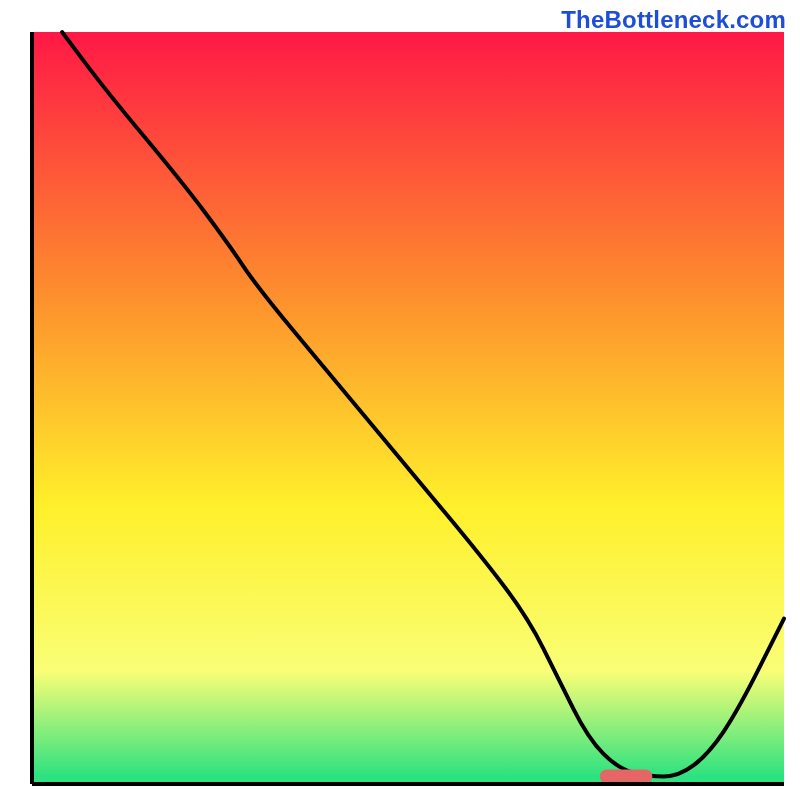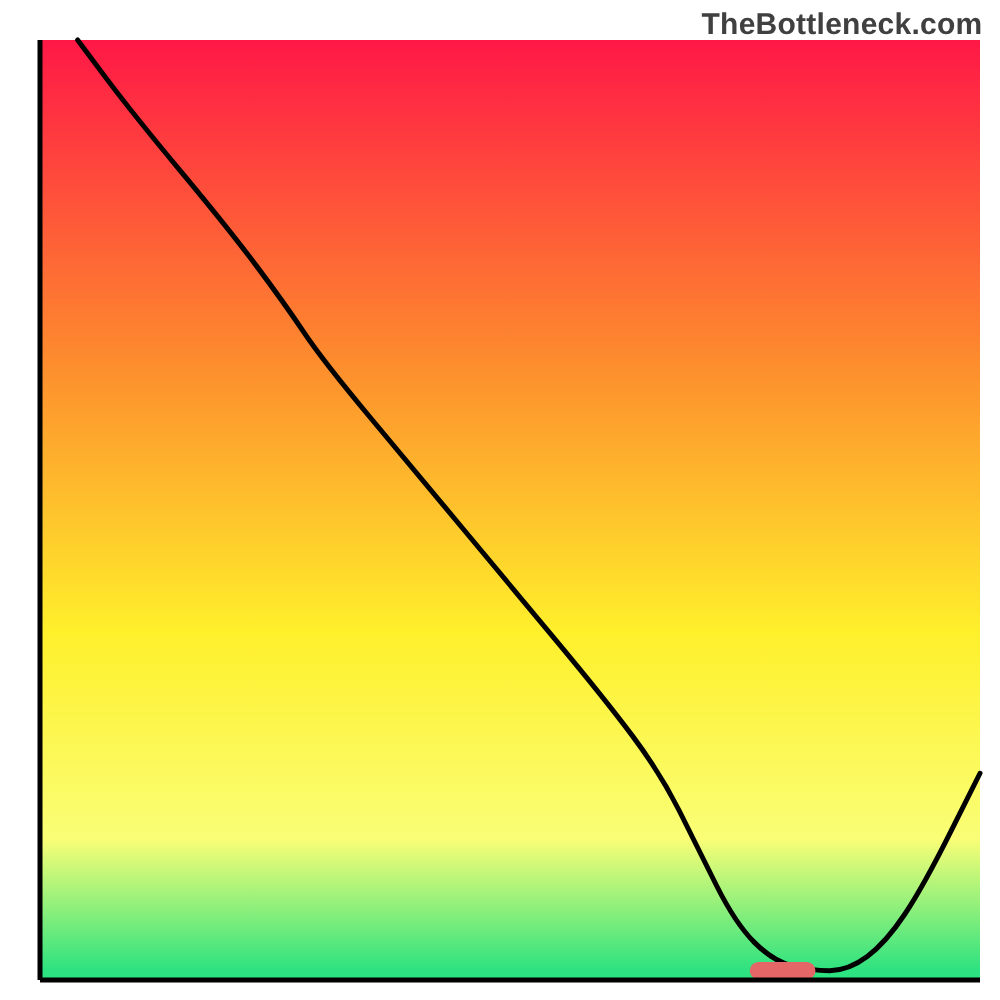--- a/index.html
+++ b/index.html
@@ -15,21 +15,21 @@
     position: relative;
     width: 800px;
     height: 800px;
   }
   .watermark {
     position: absolute;
     top: 6px;
     right: 14px;
     font-size: 24px;
     font-weight: 700;
-    color: #404040;
+    color: #1d4ed8;
     letter-spacing: 0.2px;
     z-index: 5;
   }
   .chart {
     position: absolute;
     left: 0;
     top: 0;
     width: 800px;
     height: 800px;
   }

